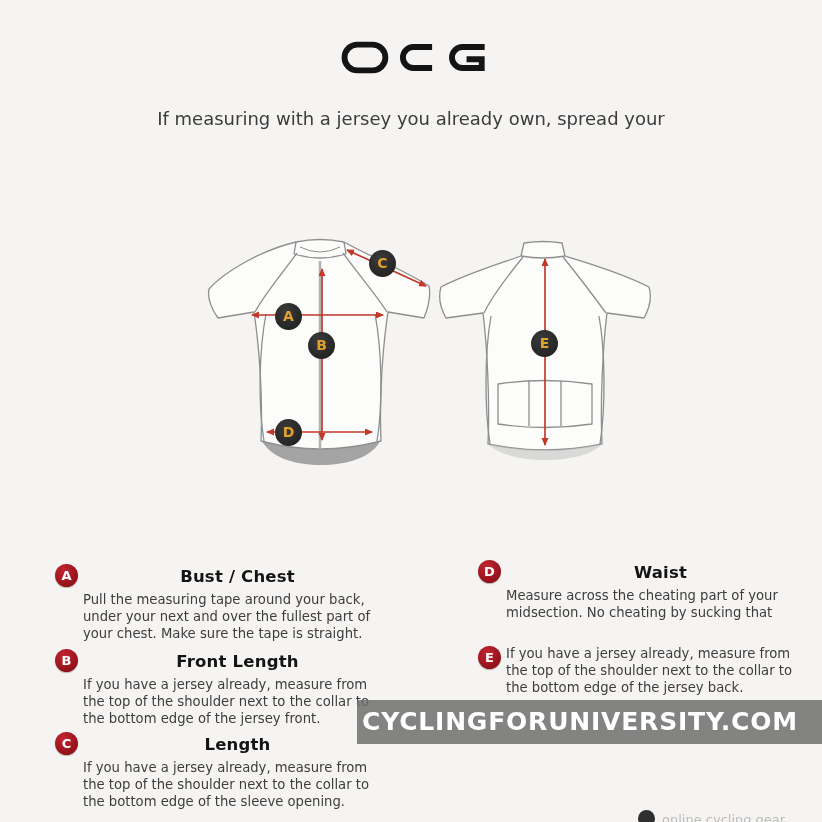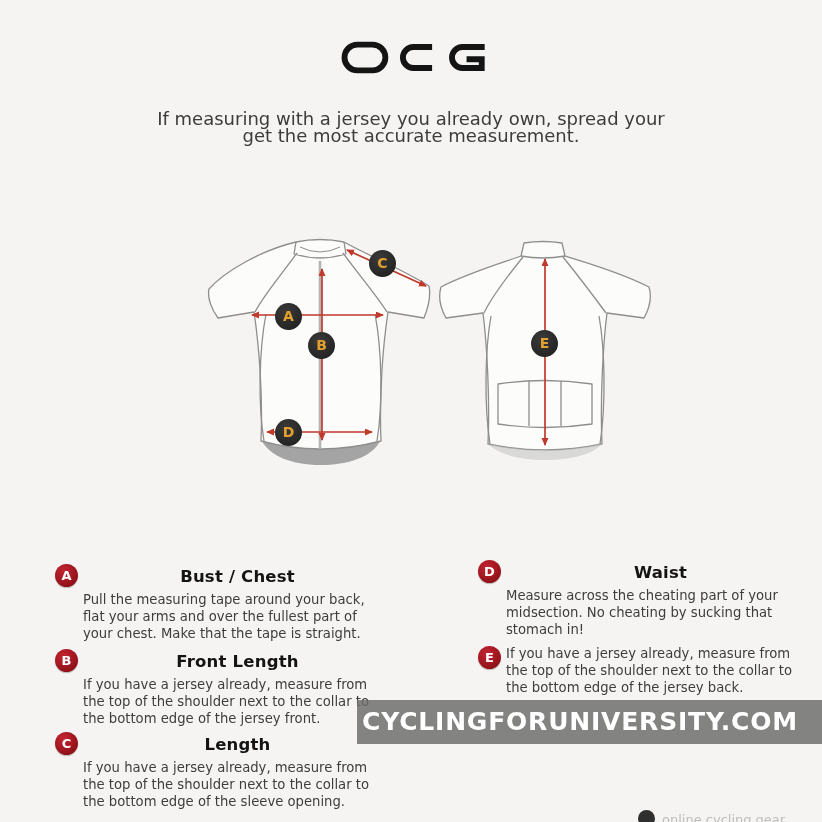--- a/index.html
+++ b/index.html
@@ -46,21 +46,20 @@
   <svg class="logo-svg" width="146" height="33" viewBox="0 0 250 56" aria-label="OCG">
     <g fill="none" stroke="#141414" stroke-width="10">
       <rect x="6" y="6" width="70" height="44" rx="22"></rect>
       <path d="M156,10 H124 A18 18 0 0 0 106 28 A18 18 0 0 0 124 46 H156"></path>
       <path d="M246,10 H208 A18 18 0 0 0 190 28 A18 18 0 0 0 208 46 H241 V31 H215" stroke-linejoin="miter"></path>
     </g>
   </svg>
 
   <div class="intro">
     <span>If measuring with a jersey you already own, spread your</span>
-    <span>get the most accurate measurement.</span>
   </div>
 
   <svg width="822" height="822" viewBox="0 0 822 822">
     <defs>
       <marker id="ah" markerWidth="9" markerHeight="8" refX="7" refY="3.5" orient="auto-start-reverse" markerUnits="userSpaceOnUse">
         <path d="M0,0 L8,3.5 L0,7 Z" fill="#c0392b"></path>
       </marker>
     </defs>
 
     <g fill="#fcfcfb" stroke="#8e8e8e" stroke-width="1.3" stroke-linejoin="round">
@@ -128,22 +127,22 @@
   <div class="dbadge" style="left:275px;top:303px;">A</div>
   <div class="dbadge" style="left:308px;top:332px;">B</div>
   <div class="dbadge" style="left:369px;top:250px;">C</div>
   <div class="dbadge" style="left:275px;top:419px;">D</div>
   <div class="dbadge" style="left:531px;top:330px;">E</div>
 
   <div class="sec" style="left:55px;top:563px;">
     <div class="rbadge">A</div>
     <h3>Bust / Chest</h3>
     <span class="ln">Pull the measuring tape around your back,</span>
-    <span class="ln">flat your arms and over the fullest part of</span>
-    <span class="ln">your chest. Make that the tape is straight.</span>
+    <span class="ln">under your next and over the fullest part of</span>
+    <span class="ln">your chest. Make sure the tape is straight.</span>
   </div>
 
   <div class="sec" style="left:55px;top:648px;">
     <div class="rbadge">B</div>
     <h3>Front Length</h3>
     <span class="ln">If you have a jersey already, measure from</span>
     <span class="ln">the top of the shoulder next to the collar to</span>
     <span class="ln">the bottom edge of the jersey front.</span>
   </div>
 
@@ -153,21 +152,20 @@
     <span class="ln">If you have a jersey already, measure from</span>
     <span class="ln">the top of the shoulder next to the collar to</span>
     <span class="ln">the bottom edge of the sleeve opening.</span>
   </div>
 
   <div class="sec" style="left:478px;top:559px;">
     <div class="rbadge">D</div>
     <h3>Waist</h3>
     <span class="ln">Measure across the cheating part of your</span>
     <span class="ln">midsection. No cheating by sucking that</span>
-    <span class="ln">stomach in!</span>
   </div>
 
   <div class="sec" style="left:478px;top:645px;">
     <div class="rbadge">E</div>
     <span class="ln">If you have a jersey already, measure from</span>
     <span class="ln">the top of the shoulder next to the collar to</span>
     <span class="ln">the bottom edge of the jersey back.</span>
   </div>
 
   <div class="watermark">CYCLINGFORUNIVERSITY.COM</div>

